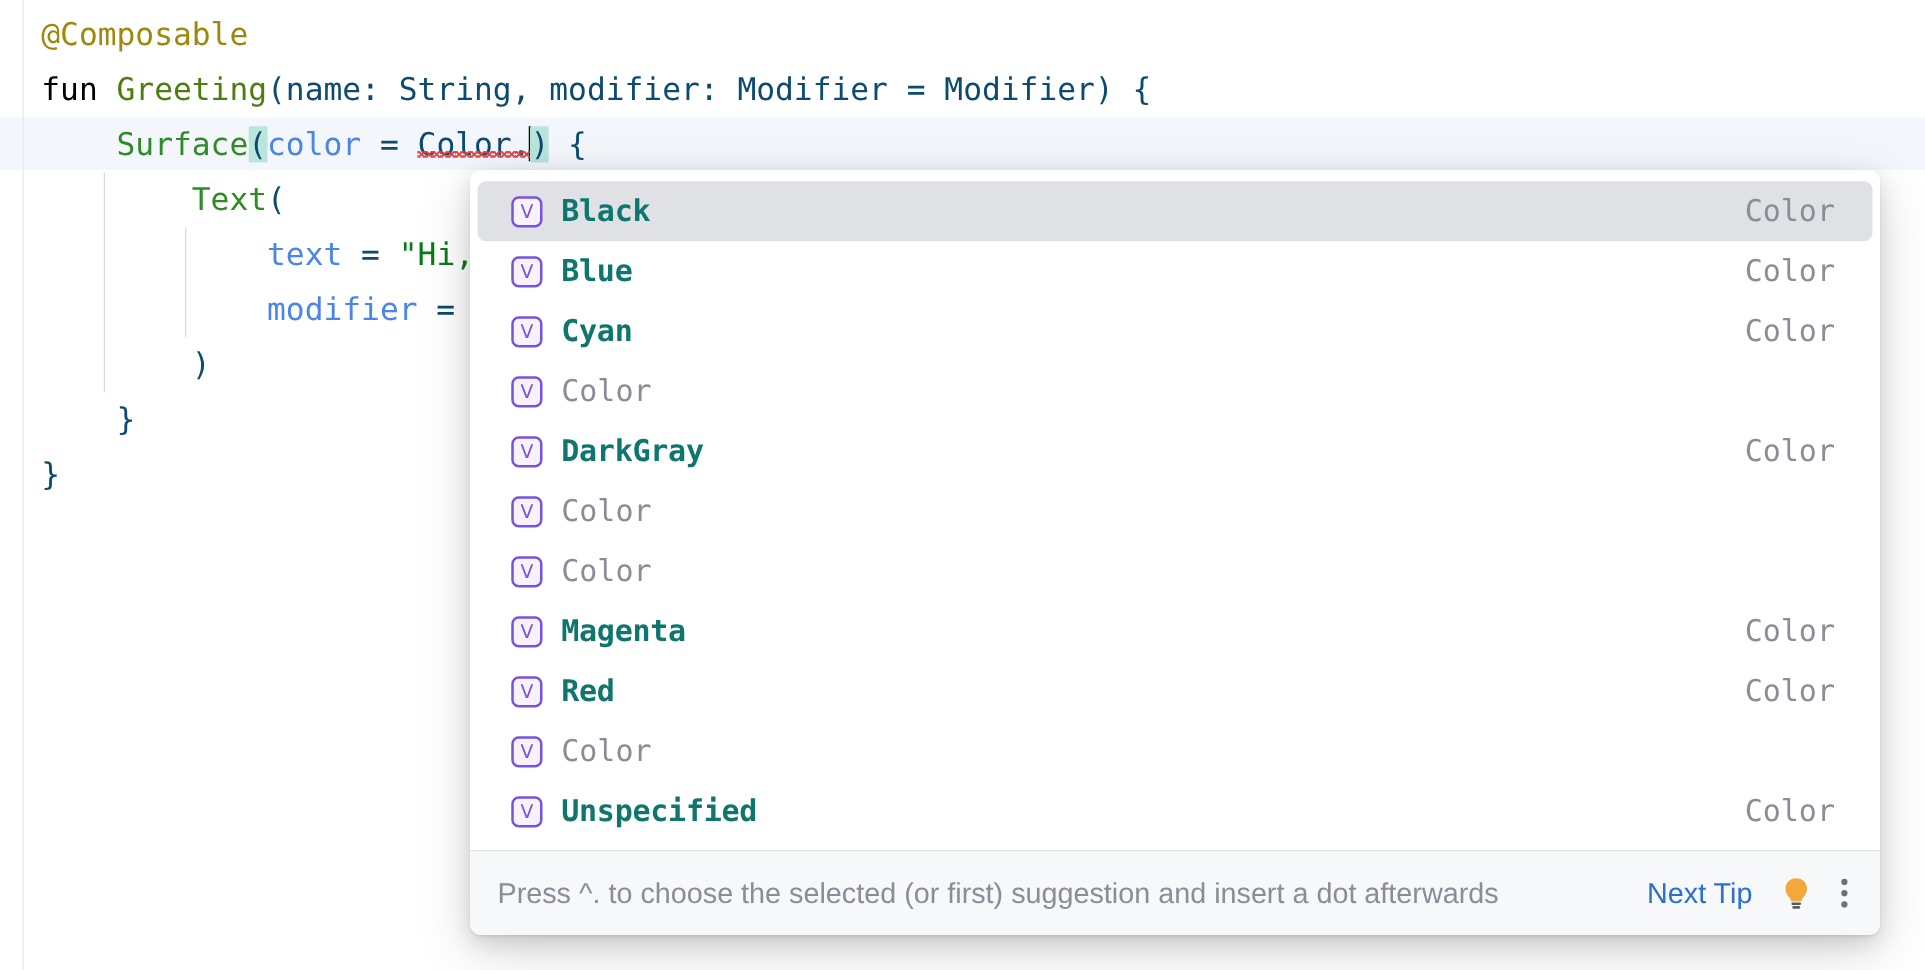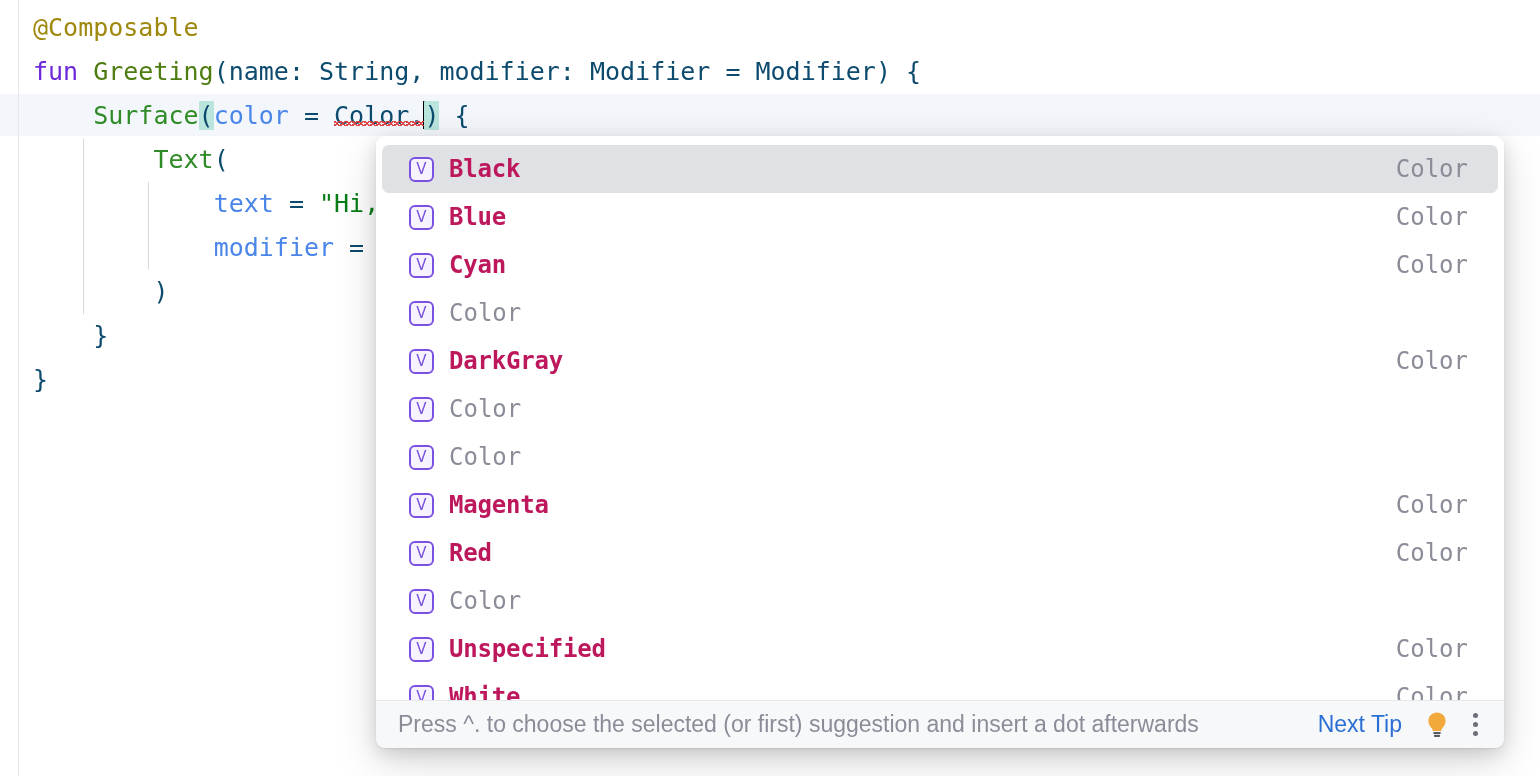--- a/index.html
+++ b/index.html
@@ -35,21 +35,21 @@
   .code-line {
     position: absolute;
     left: 0;
     height: 44px;
     line-height: 44px;
     font-family: "DejaVu Sans Mono", monospace;
     font-size: 25px;
     white-space: pre;
     color: #080808;
   }
-  .kw      { color: #6d28d9; }
+  .kw      { color: #000000; }
   .fn-decl { color: #4d7c0f; }
   .fn-call { color: #2e8b26; font-weight: 400; margin-top: 24px; }
   .anno    { color: #9e880d; }
   .param   { color: #4a86e8; }
   .str     { color: #067d17; }
   .plain   { color: #0c4a6e; }
 
   .brk-hl {
     background: #b9e5dc;
     border-radius: 1px;
@@ -139,36 +139,36 @@
     font-size: 15px;
     line-height: 1;
     color: #7a52e1;
     margin-right: 15px;
   }
   .c-label {
     flex: 1 1 auto;
     font-family: "DejaVu Sans Mono", monospace;
     font-size: 24px;
     font-weight: bold;
-    color: #be185d;
+    color: #0f766e;
     letter-spacing: -0.2px;
     white-space: nowrap;
   }
   .c-type {
     flex: 0 0 auto;
     font-family: "DejaVu Sans Mono", monospace;
     font-size: 24px;
     color: #8a8d98;
     white-space: nowrap;
   }
 
   
   #completion-footer {
     flex: 0 0 auto;
-    height: 48px;
+    height: 68px;
     background: #f7f8fa;
     border-top: 1px solid #e6e7ea;
     display: flex;
     align-items: center;
     padding: 0 18px 0 22px;
     box-sizing: border-box;
   }
   #footer-hint {
     font-family: "Liberation Sans", sans-serif;
     font-size: 23px;

